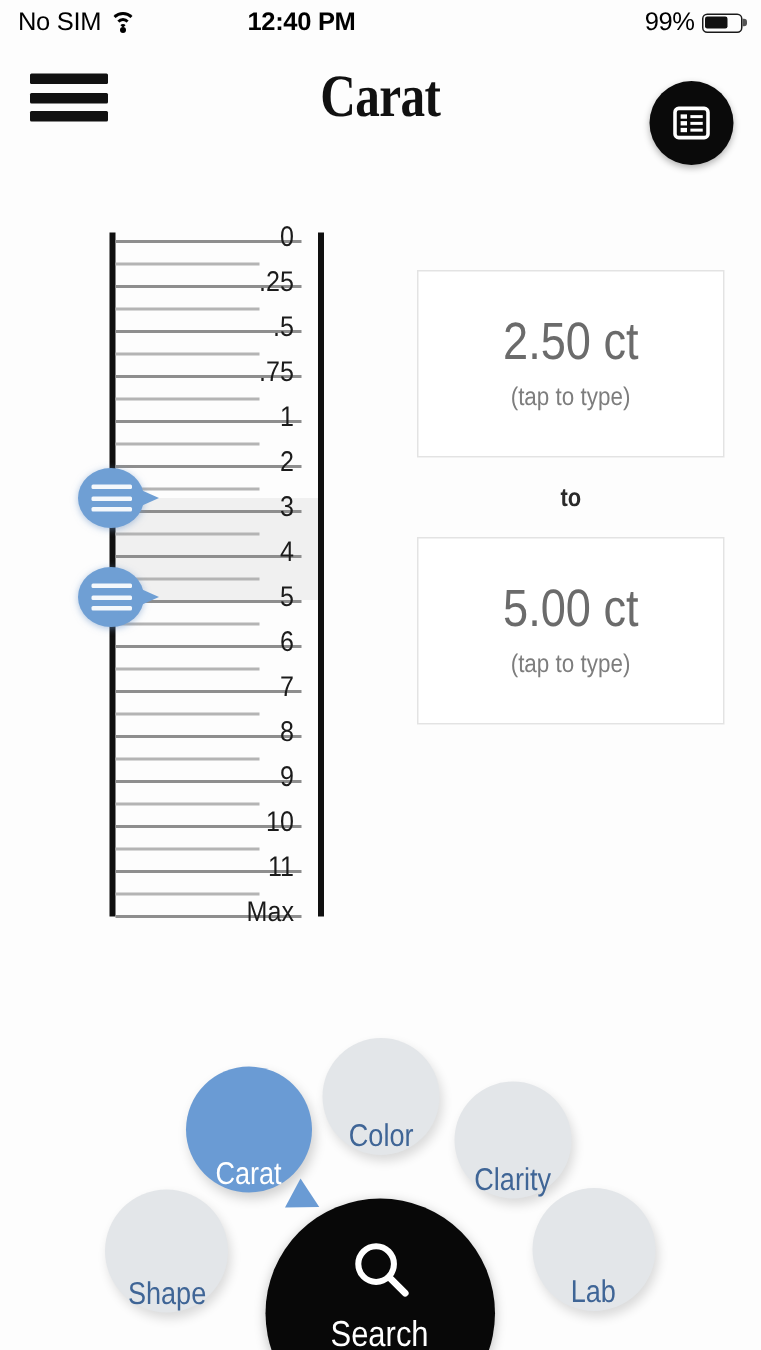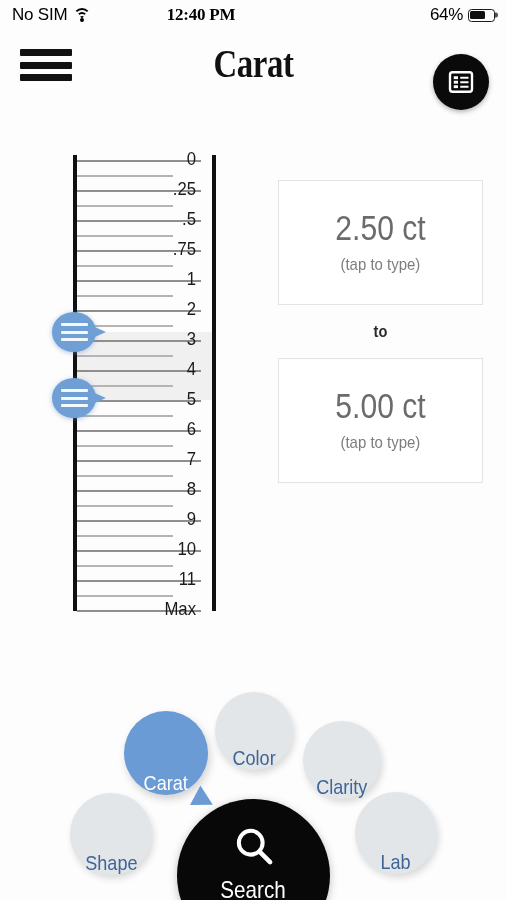--- a/index.html
+++ b/index.html
@@ -22,21 +22,21 @@
   .wifi { width:18px; height:14px; position:relative; }
   .wifi i { position:absolute; border:2.2px solid #000; border-bottom:none;
             border-left-color:transparent; border-right-color:transparent;
             border-radius:50% 50% 0 0 / 100% 100% 0 0; left:50%; transform:translateX(-50%); }
   .wifi i:nth-child(1){ width:18px; height:9px; top:0px; }
   .wifi i:nth-child(2){ width:11px; height:6px; top:4px; }
   .wifi i:nth-child(3){ width:5px;  height:3px; top:8px; border-radius:50% 50% 0 0/100% 100% 0 0;}
   .wifi b { position:absolute; width:4px; height:4px; background:#000; border-radius:50%;
             left:50%; transform:translateX(-50%); top:10px; }
   .sb-time { position:absolute; left:0; width:402px; text-align:center;
-             font-size:17px; font-weight:700; color:#000; letter-spacing:-0.2px;font-family:Liberation Serif, serif; }
+             font-size:17px; font-weight:700; color:#000; letter-spacing:-0.2px; }
   .sb-right { margin-left:auto; display:flex; align-items:center; gap:5px; z-index:2; }
   .sb-batt-pct { font-size:17px; font-weight:400; color:#000; letter-spacing:-0.3px; }
   .batt { width:27px; height:13px; border:1.6px solid #1a1a1a; border-radius:3.5px;
           position:relative; padding:1.4px; }
   .batt-fill { height:100%; background:#111; border-radius:1.5px; }
   .batt-cap { position:absolute; right:-3.6px; top:50%; transform:translateY(-50%);
               width:2.2px; height:5px; background:#555; border-radius:0 2px 2px 0; }
 
   
   .header { position:absolute; top:30px; left:0; width:507px; height:72px; }
@@ -134,21 +134,21 @@
     <div class="sb-nosim">No SIM</div>
     <div class="wifi">
       <i></i>
         <i></i>
         <i></i>
         <b></b>
     </div>
   </div>
   <div class="sb-time">12:40 PM</div>
   <div class="sb-right">
-    <div class="sb-batt-pct">64%</div>
+    <div class="sb-batt-pct">99%</div>
     <div class="batt">
       <div class="batt-fill" id="batt-fill" style="width: 64%;"></div>
       <div class="batt-cap"></div>
     </div>
   </div>
 </div>
 
 <div class="header">
   <div class="hamburger">
     <span></span>

